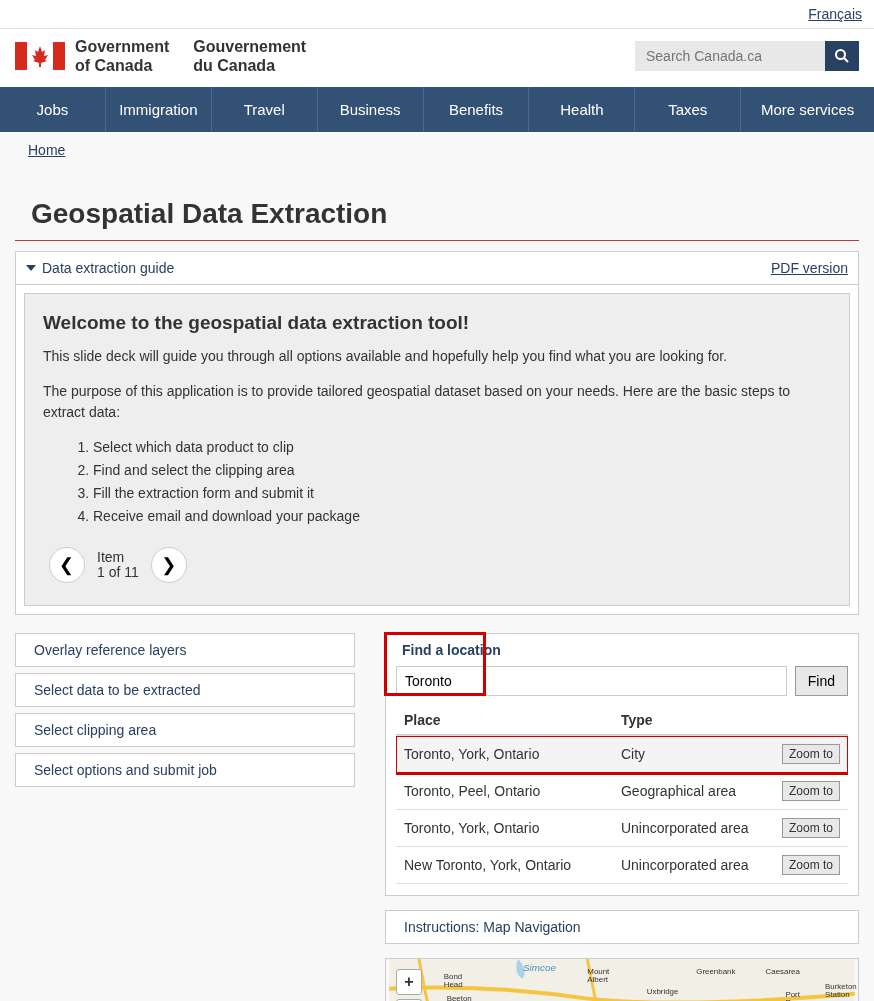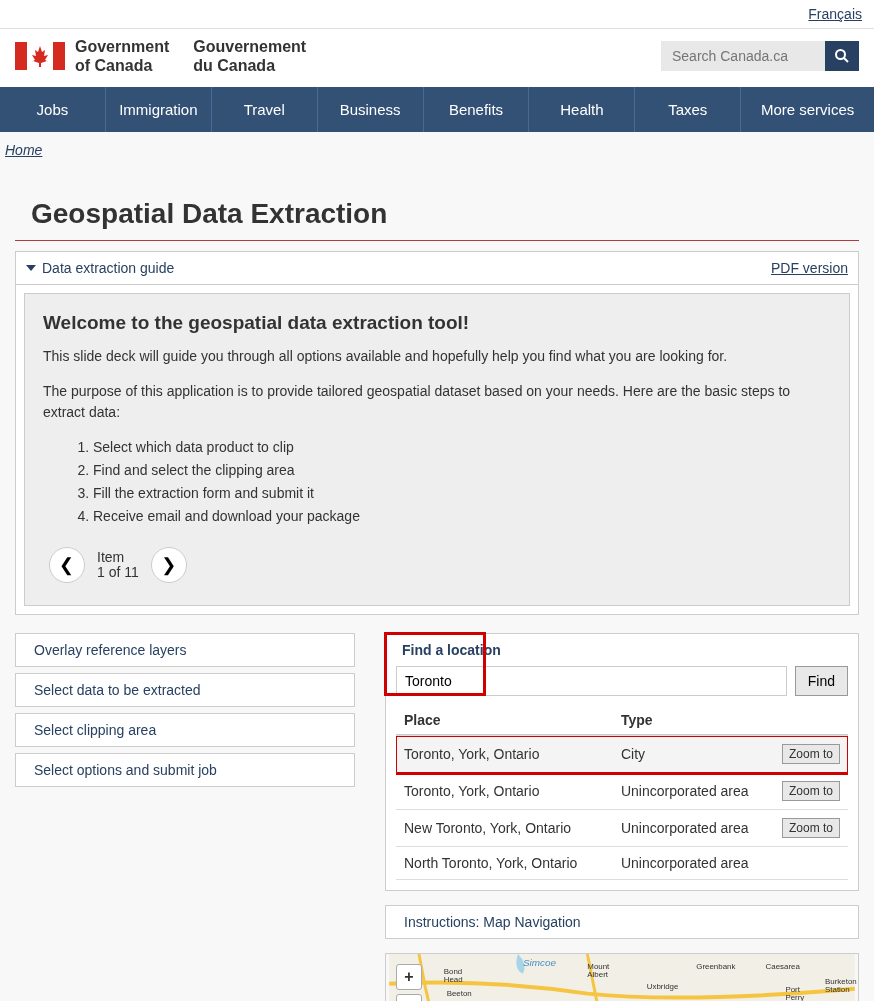--- a/index.html
+++ b/index.html
@@ -7,26 +7,26 @@
 .top-bar { display: flex; justify-content: flex-end; padding: 6px 12px; border-bottom: 1px solid #e0e0e0; background: #fff; }
 .lang-link { color: #284162; text-decoration: underline; font-size: 14px; }
 .header { display: flex; align-items: center; justify-content: space-between; padding: 8px 15px 12px; background: #fff; }
 .brand { display: flex; align-items: center; gap: 10px; }
 .flag-icon { width: 50px; height: 28px; }
 .brand-text { display: flex; gap: 24px; }
 .brand-col { display: flex; flex-direction: column; line-height: 1.2; }
 .brand-col .l1 { font-weight: bold; font-size: 16px; }
 .brand-col .l2 { font-weight: bold; font-size: 16px; }
 .search-wrap { display: flex; }
-.search-input { width: 164px; background: #e8e8e8; border: 1px solid #e8e8e8; padding: 6px 10px; font-size: 14px; }
+.search-input { width: 190px; background: #e8e8e8; border: 1px solid #e8e8e8; padding: 6px 10px; font-size: 14px; }
 .search-btn { width: 34px; background: #284162; border: none; color: #fff; display: flex; align-items: center; justify-content: center; }
 .nav-bar { background: #335075; display: flex; }
 .nav-item { flex: 1; text-align: center; color: #fff; padding: 14px 6px; font-size: 15px; border-right: 1px solid #456a96; cursor: pointer; }
 .nav-item:last-child { border-right: none; flex: 1.3; }
-.breadcrumb { padding: 10px 5px; font-style: italic; }
+.breadcrumb { padding: 10px 28px; }
 .breadcrumb a { color: #284162; text-decoration: underline; }
 .content { padding: 0 15px 20px; }
 h1 { font-size: 28px; font-weight: bold; margin: 30px 16px 10px; }
 .red-divider { height: 1px; background: #af3c43; margin-bottom: 10px; }
 .guide-panel { border: 1px solid #ccc; background: #fff; }
 .guide-header { display: flex; justify-content: space-between; align-items: center; padding: 8px 10px; border-bottom: 1px solid #ccc; }
 .guide-header .expand { color: #284162; cursor: pointer; display: flex; align-items: center; gap: 6px; }
 .expand .tri-down { display: inline-block; width: 0; height: 0; border-left: 5px solid transparent; border-right: 5px solid transparent; border-top: 6px solid #284162; }
 .pdf-link { color: #284162; text-decoration: underline; }
 .guide-body { background: #eee; padding: 18px 18px 22px; margin: 8px; border: 1px solid #ccc; }
@@ -199,20 +199,25 @@
           </table>
           <div class="results-scroll">
             <table class="results-table">
               <tbody>
                 <tr class="highlight-row highlight-red">
                   <td style="width:48%;">Toronto, York, Ontario</td>
                   <td style="width:32%;">City</td>
                   <td style="width:20%; text-align:right;"><button class="zoom-btn">Zoom to</button></td>
                 </tr>
                 <tr>
+                  <td>Toronto, Peel, Ontario</td>
+                  <td>Geographical area</td>
+                  <td style="text-align:right;"><button class="zoom-btn">Zoom to</button></td>
+                </tr>
+                <tr>
                   <td>Toronto, York, Ontario</td>
                   <td>Unincorporated area</td>
                   <td style="text-align:right;"><button class="zoom-btn">Zoom to</button></td>
                 </tr>
                 <tr>
                   <td>New Toronto, York, Ontario</td>
                   <td>Unincorporated area</td>
                   <td style="text-align:right;"><button class="zoom-btn">Zoom to</button></td>
                 </tr>
                 <tr>

